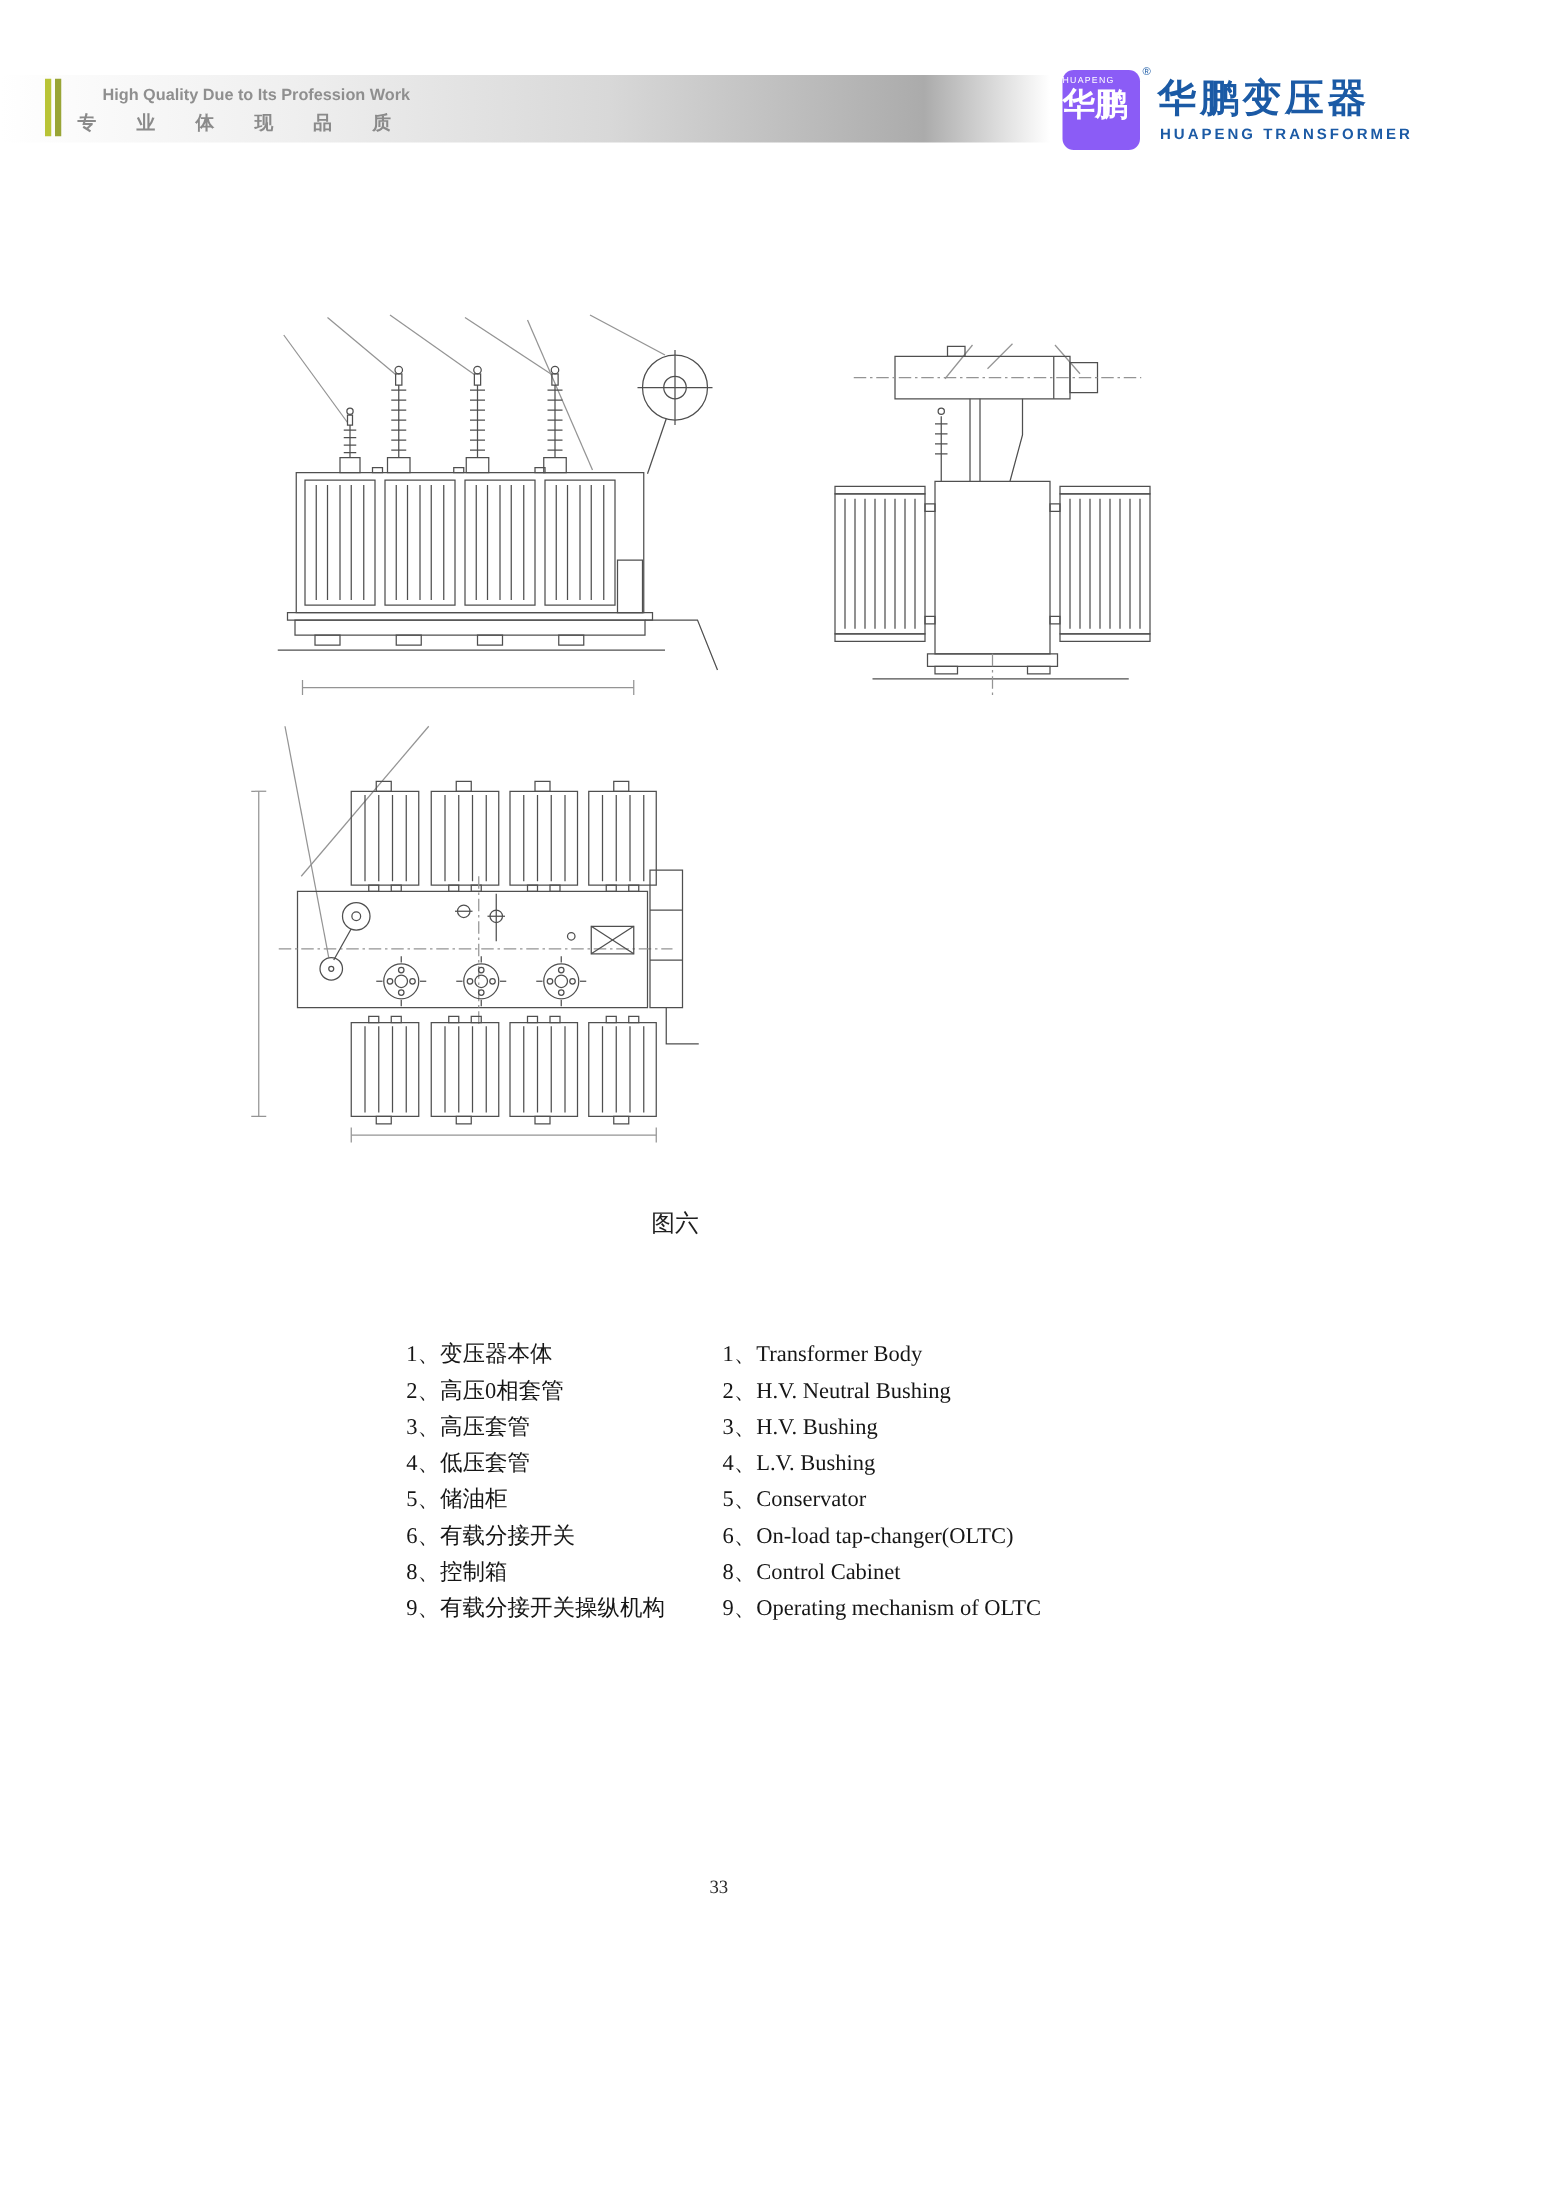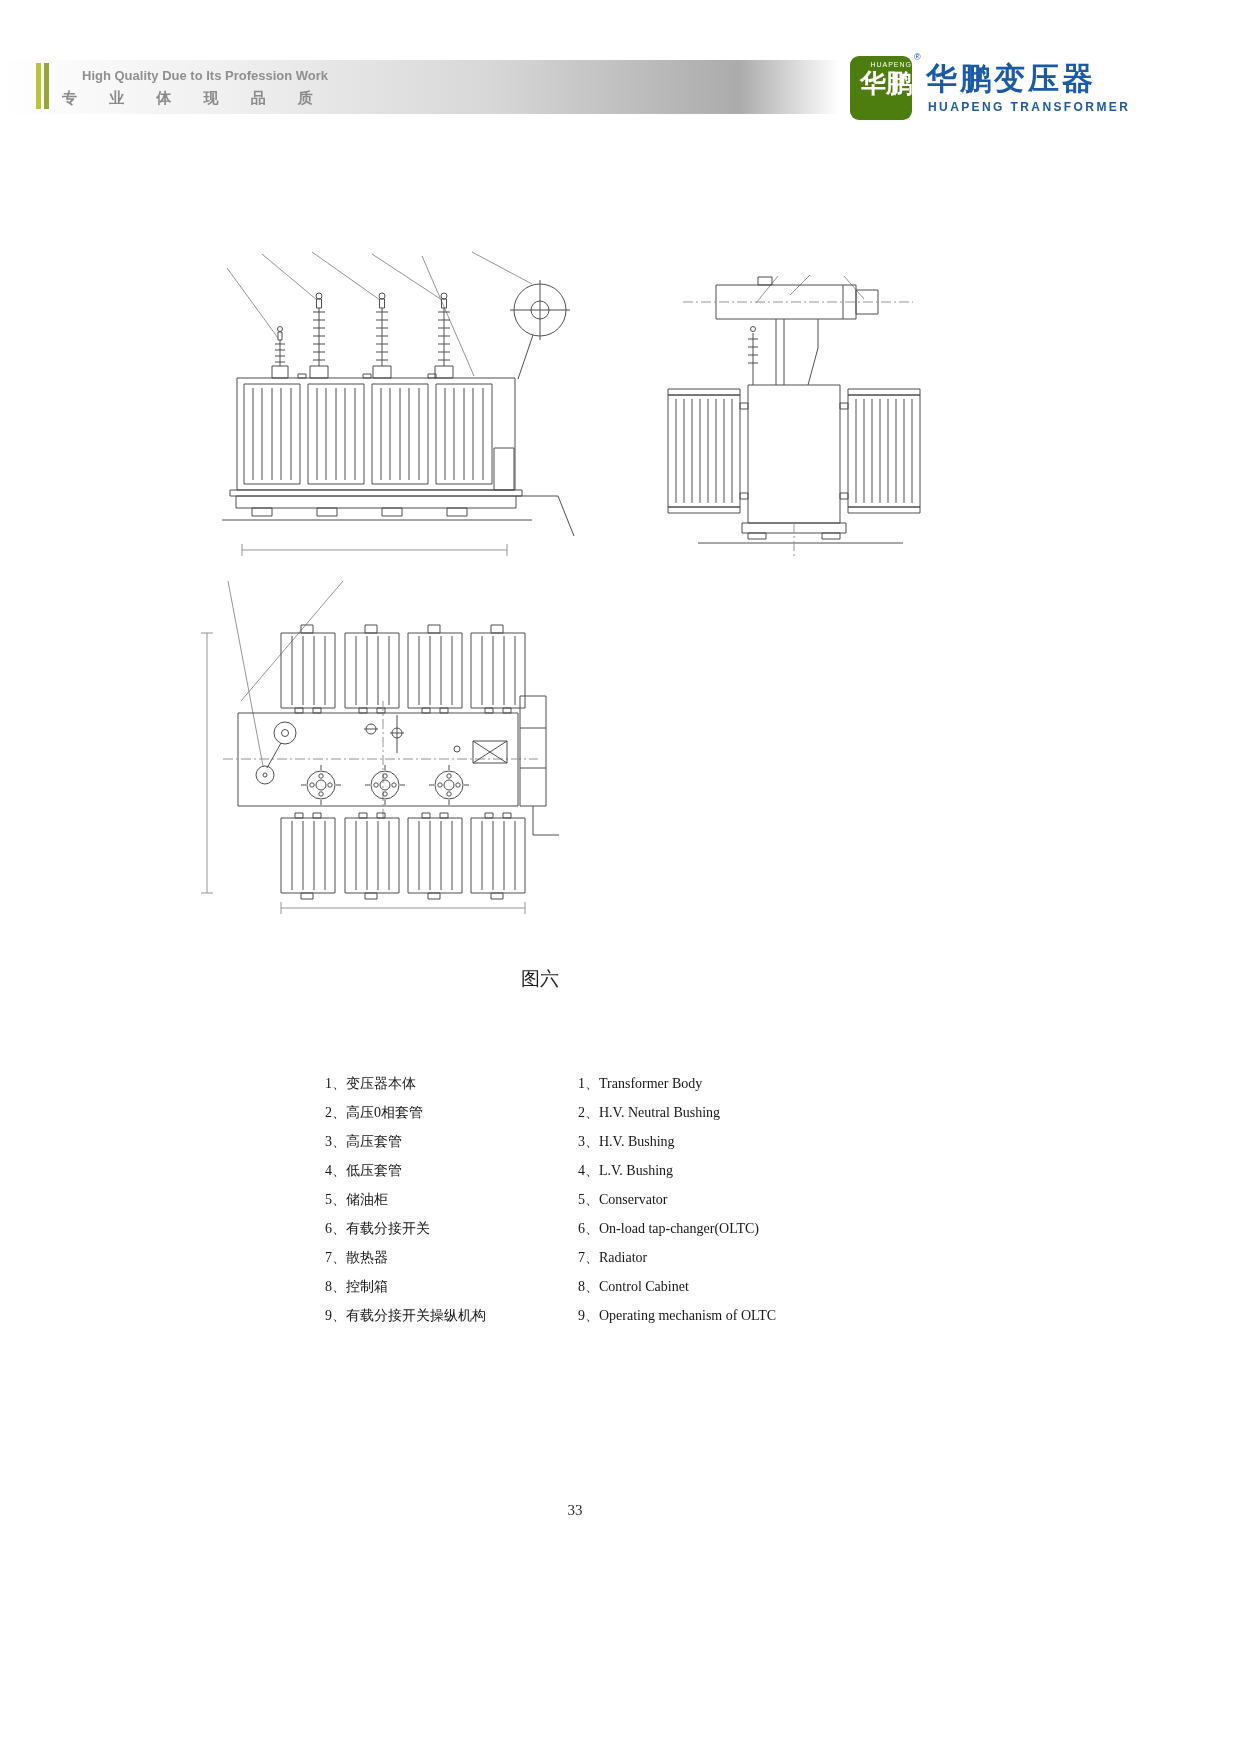--- a/index.html
+++ b/index.html
@@ -25,21 +25,21 @@
     color:#8f8f8f;
     padding-left:20px;
   }
   .tagline-zh {
     position:absolute; left:62px; top:89px;
     font-family:"Liberation Sans", sans-serif; font-size:15px; font-weight:bold;
     color:#8a8a8a; letter-spacing:14px; white-space:nowrap;
   }
   .logo-mark {
     position:absolute; left:850px; top:56px; width:62px; height:64px;
-    background:#4d7c0f; border-radius:9px; color:#ffffff; text-align:right;
+    background:#8b5cf6; border-radius:9px; color:#ffffff; text-align:left;
     font-family:"Liberation Sans", sans-serif;
   }
   .logo-mark .logo-top { font-size:7px; letter-spacing:1px; padding-top:5px; }
   .logo-mark .logo-chars { font-size:26px; font-weight:bold; line-height:1.2; }
   .logo-reg {
     position:absolute; left:914px; top:52px; font-size:9px; color:#1b5aa5;
     font-family:"Liberation Sans", sans-serif;
   }
   .brand-zh {
     position:absolute; left:926px; top:58px;
@@ -57,21 +57,21 @@
   .drawing line, .drawing rect, .drawing circle,
   .drawing polyline, .drawing path { vector-effect:non-scaling-stroke; }
 
   
   .figure-caption {
     position:absolute; left:495px; top:966px; width:90px; text-align:center;
     font-size:19px; color:#1f1f1f;
   }
   .legend {
     position:absolute; left:325px; top:1069px; width:600px;
-    font-size:14px; color:#161616;
+    font-size:18px; color:#161616;
   }
   .legend-row { display:flex; line-height:29px; }
   .legend-row .zh { width:253px; white-space:nowrap; }
   .legend-row .en { flex:1; white-space:nowrap; }
   .page-number {
     position:absolute; left:535px; top:1480px; width:80px; text-align:center;
     font-size:15px; color:#2c2c2c;margin-top:22px;
   }
 </style>
 </head>
@@ -371,24 +371,20 @@
     </div>
     <div class="legend-row">
       <span class="zh">5、储油柜</span>
       <span class="en">5、Conservator</span>
     </div>
     <div class="legend-row">
       <span class="zh">6、有载分接开关</span>
       <span class="en">6、On-load tap-changer(OLTC)</span>
     </div>
     <div class="legend-row">
-      <span class="zh">7、散热器</span>
-      <span class="en">7、Radiator</span>
-    </div>
-    <div class="legend-row">
       <span class="zh">8、控制箱</span>
       <span class="en">8、Control Cabinet</span>
     </div>
     <div class="legend-row">
       <span class="zh">9、有载分接开关操纵机构</span>
       <span class="en">9、Operating mechanism of OLTC</span>
     </div>
   </div>
 
   <div class="page-number">33</div>

